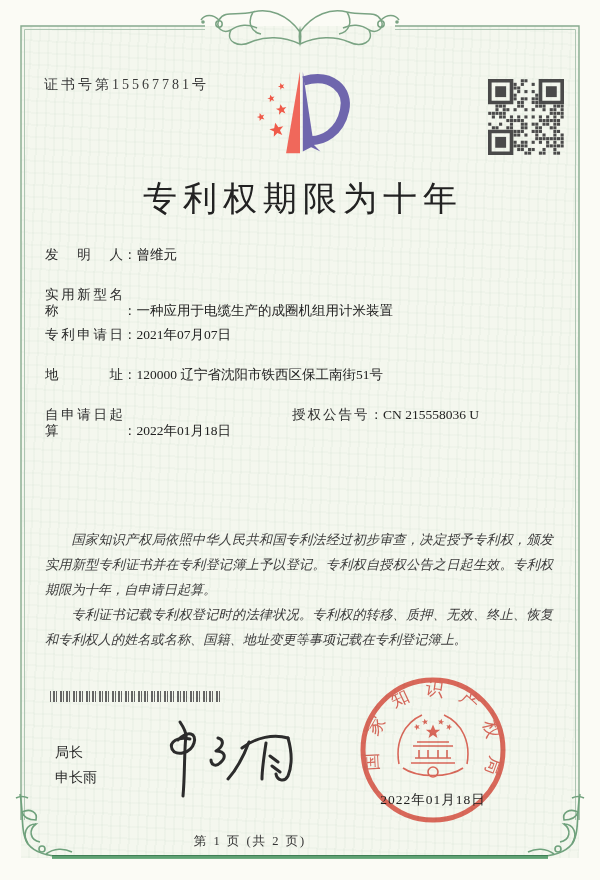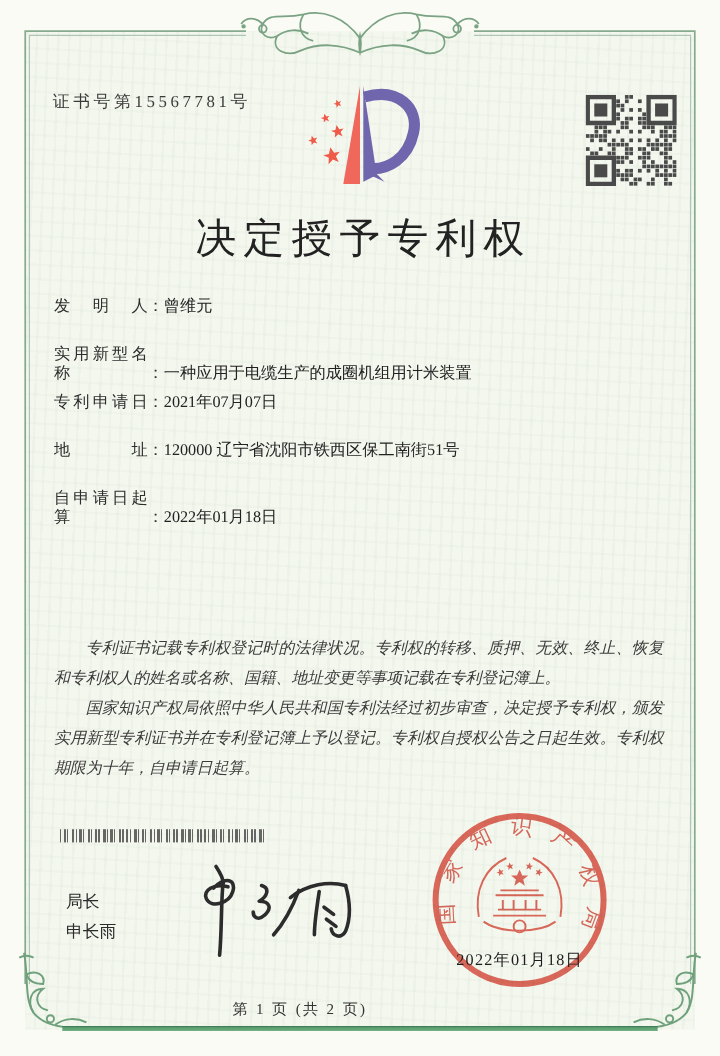--- a/index.html
+++ b/index.html
@@ -304,43 +304,46 @@
         <rect x="35.2" y="70.2" width="3.0" height="3.0"></rect>
         <rect x="38.7" y="70.2" width="3.0" height="3.0"></rect>
         <rect x="49.2" y="70.2" width="3.0" height="3.0"></rect>
         <rect x="52.7" y="70.2" width="3.0" height="3.0"></rect>
         <rect x="63.2" y="70.2" width="3.0" height="3.0"></rect>
         <rect x="66.7" y="70.2" width="3.0" height="3.0"></rect>
       </g>
   </g>
 </svg>
 
-<div class="abs title">决定授予专利权</div>
+<div class="abs title">专利权期限为十年</div>
 
 <div class="abs fields">
   <div class="field-row">
     <span class="field-label">发明人</span><span class="field-colon">：</span><span class="field-value">曾维元</span>
   </div>
   <div class="field-row">
     <span class="field-label">实用新型名称</span><span class="field-colon">：</span><span class="field-value">一种应用于电缆生产的成圈机组用计米装置</span>
   </div>
   <div class="field-row">
     <span class="field-label">专利申请日</span><span class="field-colon">：</span><span class="field-value">2021年07月07日</span>
   </div>
   <div class="field-row">
     <span class="field-label">地址</span><span class="field-colon">：</span><span class="field-value">120000 辽宁省沈阳市铁西区保工南街51号</span>
   </div>
   <div class="field-row">
     <span class="field-label">自申请日起算</span><span class="field-colon">：</span><span class="field-value">2022年01月18日</span>
+    <span class="grant-number-group">
+      <span class="field-label" style="width:auto;letter-spacing:2px">授权公告号</span><span class="field-colon">：</span><span class="field-value">CN 215558036 U</span>
+    </span>
   </div>
 </div>
 
 <div class="abs paragraphs">
+  <p>国家知识产权局依照中华人民共和国专利法经过初步审查，决定授予专利权，颁发实用新型专利证书并在专利登记簿上予以登记。专利权自授权公告之日起生效。专利权期限为十年，自申请日起算。</p>
   <p>专利证书记载专利权登记时的法律状况。专利权的转移、质押、无效、终止、恢复和专利权人的姓名或名称、国籍、地址变更等事项记载在专利登记簿上。</p>
-  <p>国家知识产权局依照中华人民共和国专利法经过初步审查，决定授予专利权，颁发实用新型专利证书并在专利登记簿上予以登记。专利权自授权公告之日起生效。专利权期限为十年，自申请日起算。</p>
 </div>
 
 <div class="abs barcode"></div>
 
 <div class="abs director">
   <div>局长</div>
   <div>申长雨</div>
 </div>
 
 <svg class="abs" width="170" height="95" viewBox="0 0 170 95" style="left:150px;top:712px">

